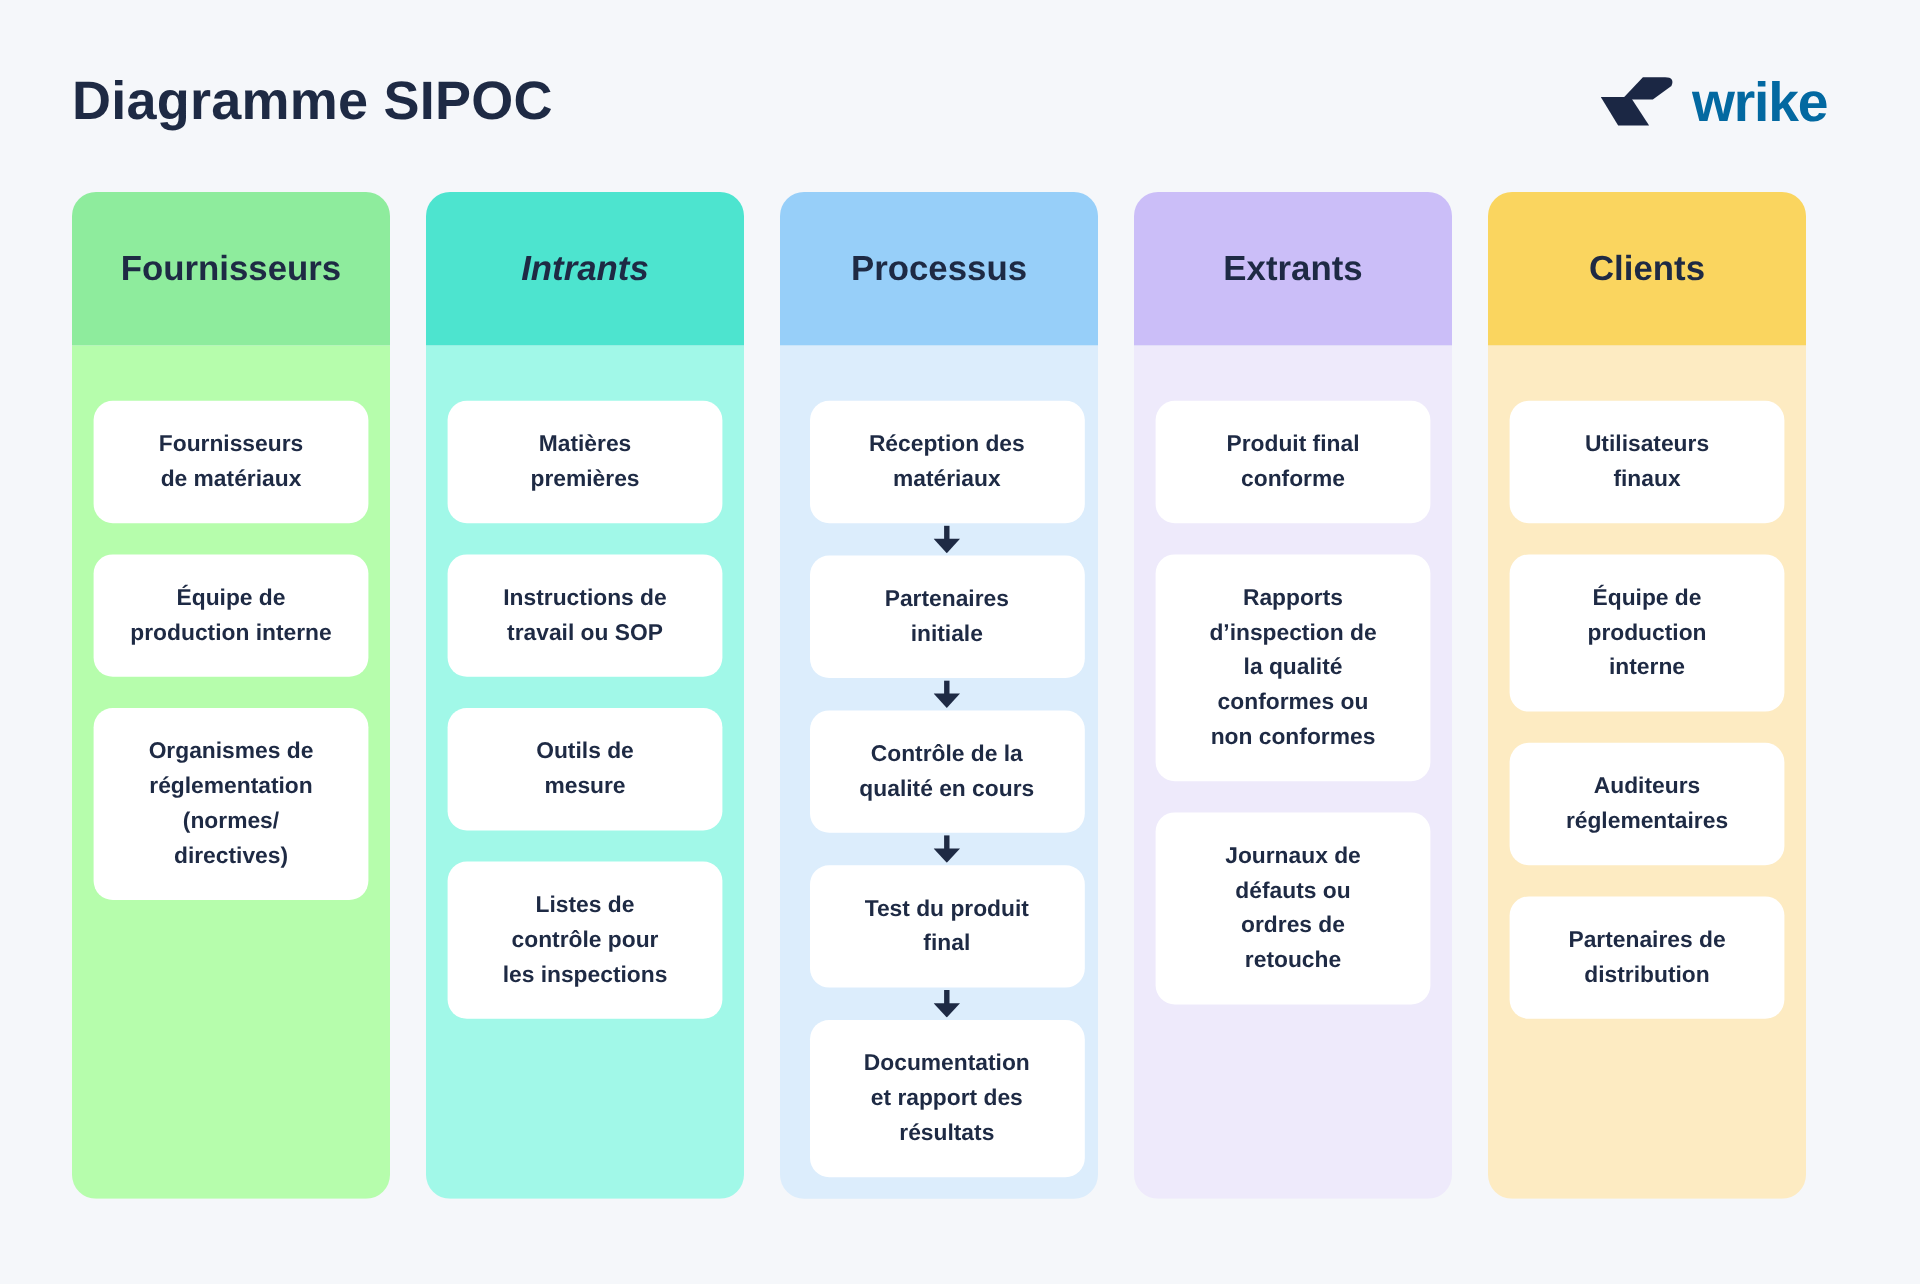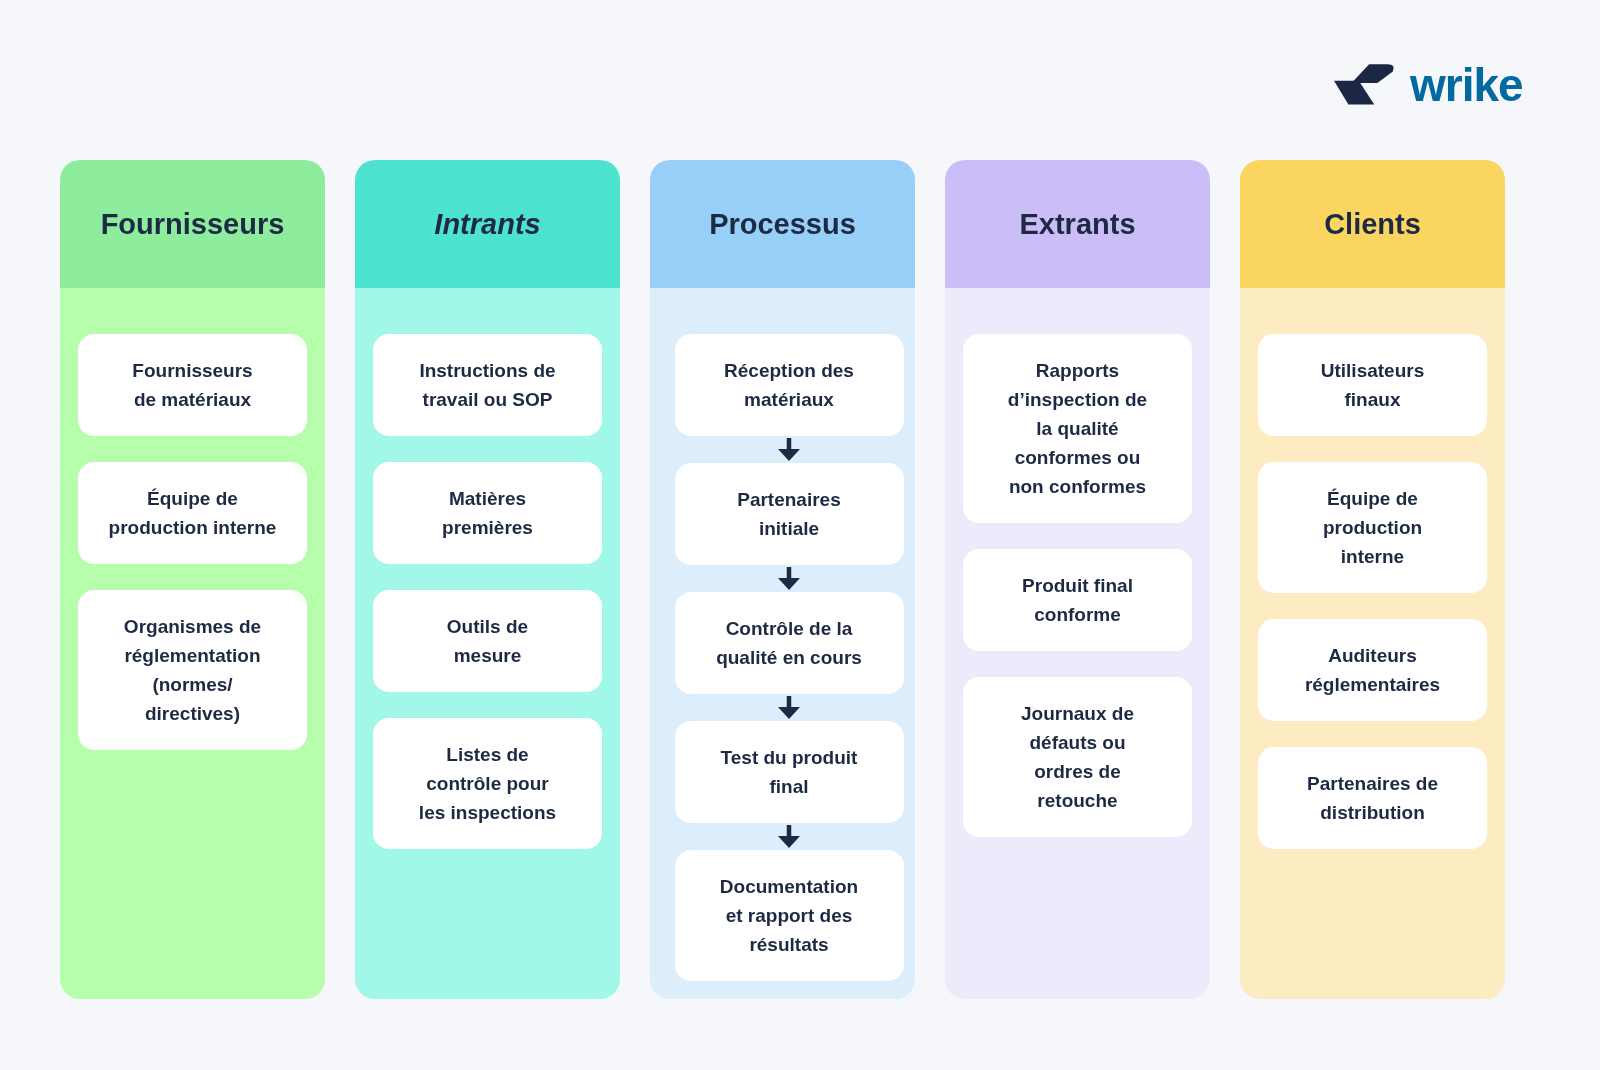--- a/index.html
+++ b/index.html
@@ -70,20 +70,21 @@
     height: 23px; flex: 0 0 auto;
     display: flex; align-items: center; justify-content: center;
   }
   .arrow svg { display: block; }
 </style>
 </head>
 <body>
 
 <div class="page">
 
+  <div class="title">Diagramme SIPOC</div>
 
   <div class="logo">
     <span>
       <svg class="logo-icon" viewBox="0 0 62 40" xmlns="http://www.w3.org/2000/svg">
         <path d="M0 16 L24 16 L39 39 L14 39 Z" fill="#1B2744"></path>
         <path d="M34 0 L52 0 Q60 0 57 7 L42 18 L17 18 Z" fill="#1B2744"></path>
       </svg>
     </span>
     <span class="logo-text">wrike</span>
   </div>
@@ -102,24 +103,24 @@
 réglementation
 (normes/
 directives)</div>
         </div>
   </section>
       <section class="column">
     <header class="col-header" style="background: rgb(77, 228, 207); font-style: italic;">
       <span class="col-header-label">Intrants</span>
     </header>
     <div class="col-body" style="background: rgb(161, 248, 232);">
+          <div class="card">Matières
+premières</div>
           <div class="card">Instructions de
 travail ou SOP</div>
-          <div class="card">Matières
-premières</div>
           <div class="card">Outils de
 mesure</div>
           <div class="card">Listes de
 contrôle pour
 les inspections</div>
         </div>
   </section>
       <section class="column">
     <header class="col-header" style="background: rgb(151, 207, 249);">
       <span class="col-header-label">Processus</span>
@@ -160,27 +161,27 @@
           <div class="card">Documentation
 et rapport des
 résultats</div>
         </div>
   </section>
       <section class="column">
     <header class="col-header" style="background: rgb(203, 190, 248);">
       <span class="col-header-label">Extrants</span>
     </header>
     <div class="col-body" style="background: rgb(238, 234, 251);">
+          <div class="card">Produit final
+conforme</div>
           <div class="card">Rapports
 d’inspection de
 la qualité
 conformes ou
 non conformes</div>
-          <div class="card">Produit final
-conforme</div>
           <div class="card">Journaux de
 défauts ou
 ordres de
 retouche</div>
         </div>
   </section>
       <section class="column">
     <header class="col-header" style="background: rgb(250, 213, 95);">
       <span class="col-header-label">Clients</span>
     </header>

